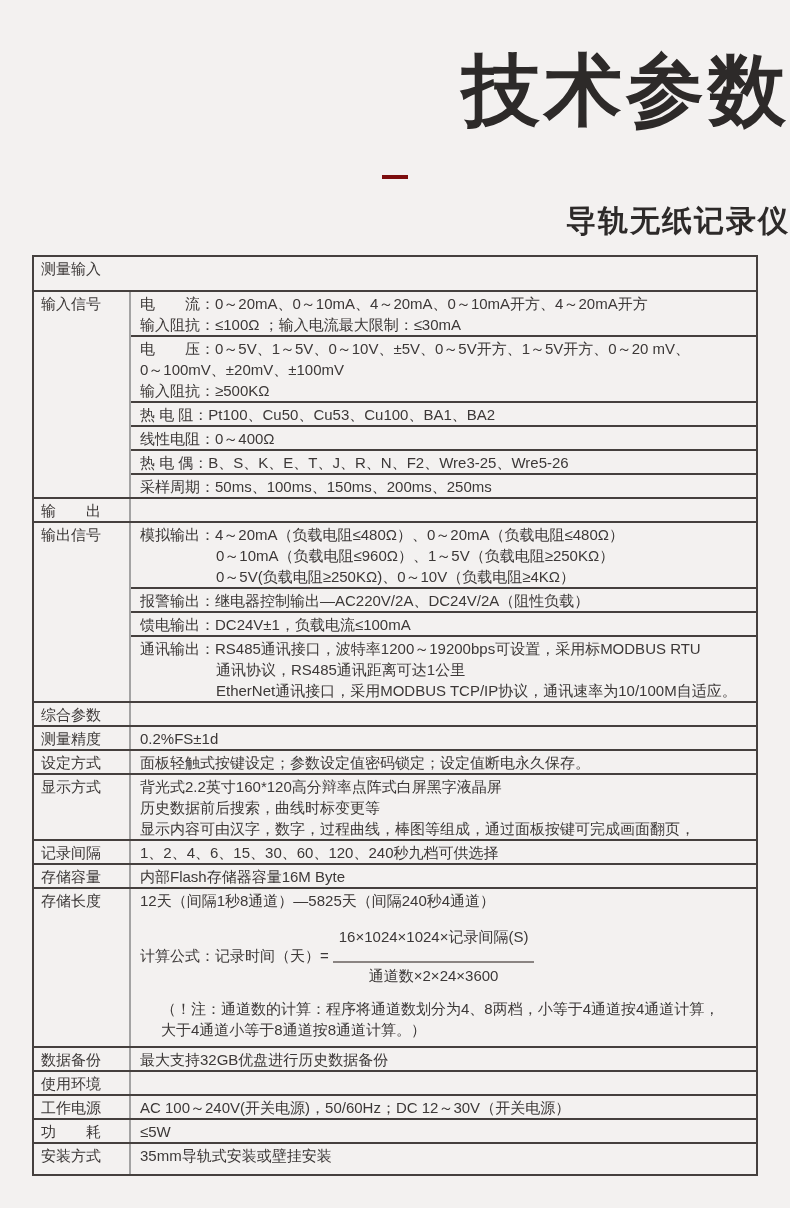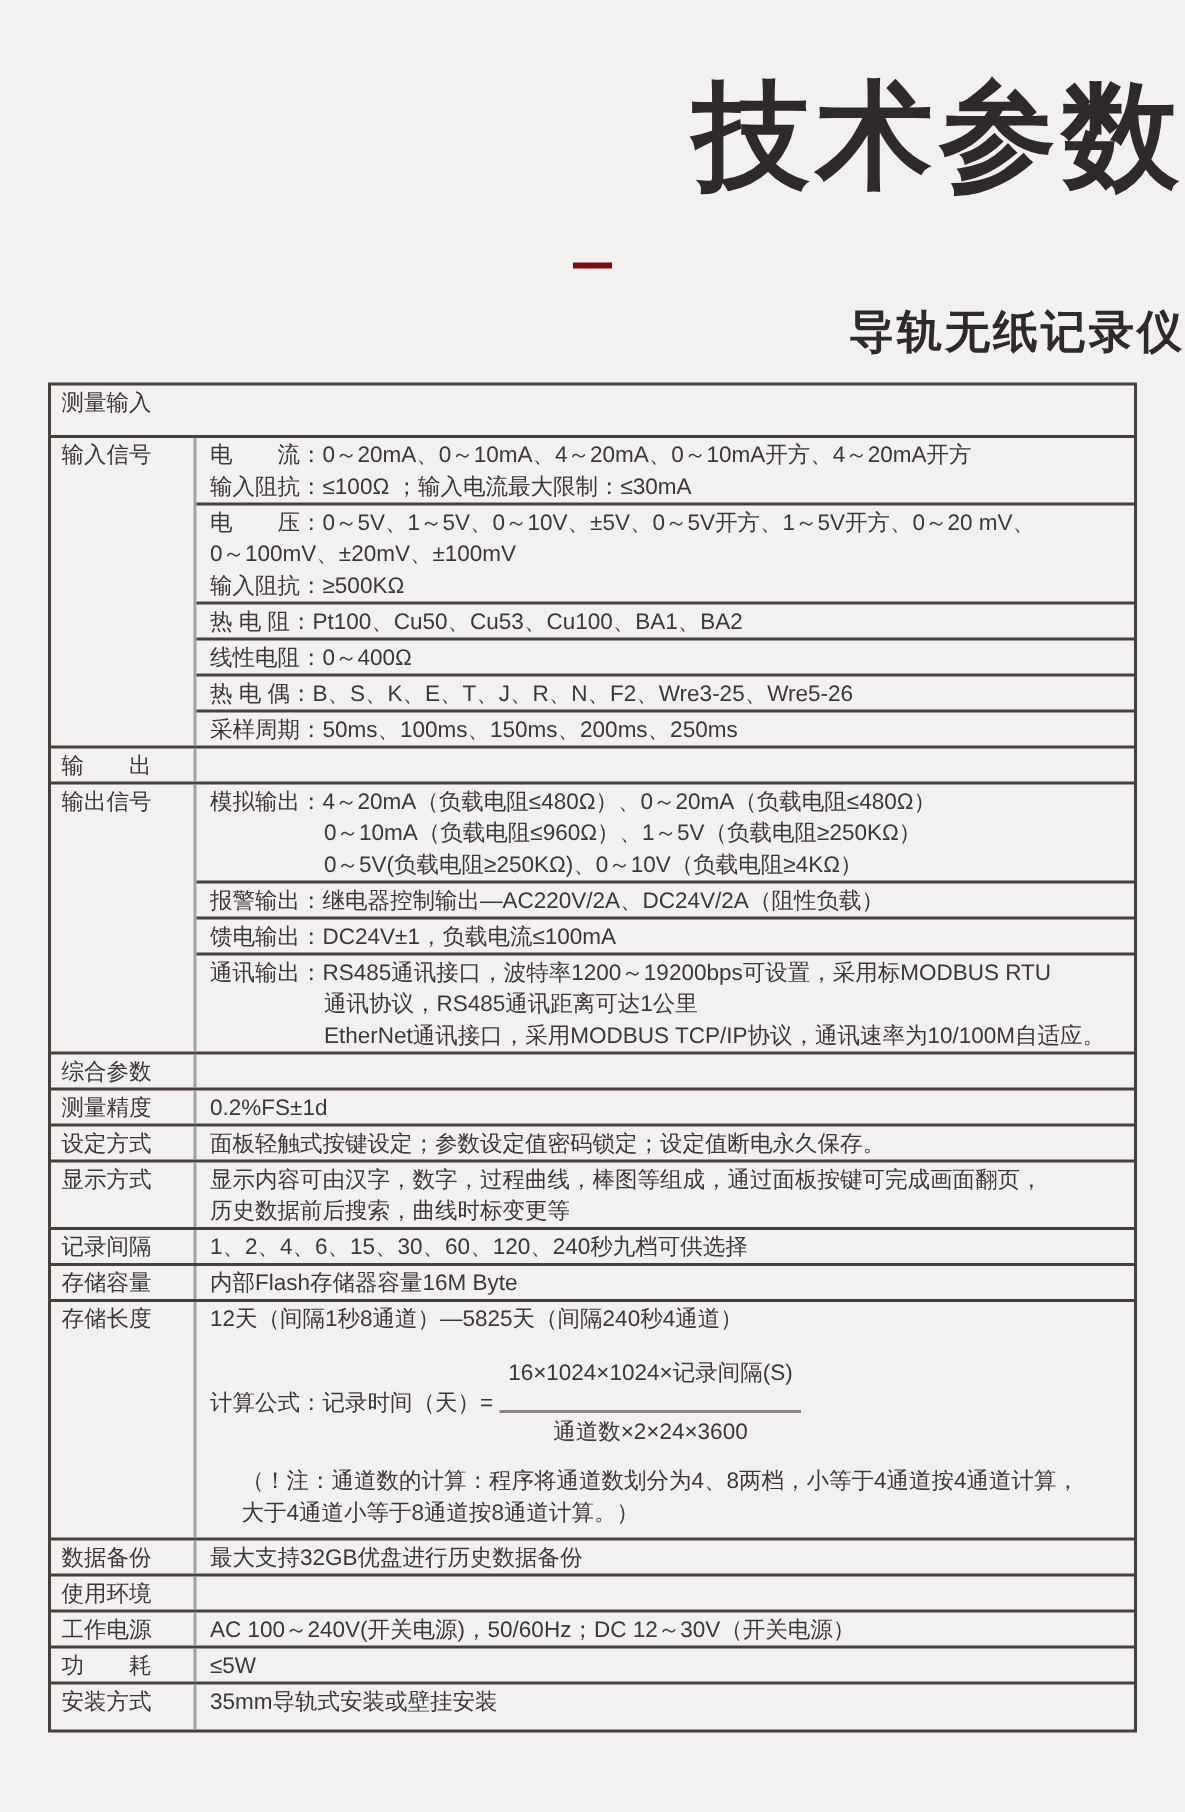--- a/index.html
+++ b/index.html
@@ -176,22 +176,23 @@
   <div class="row simple">
     <div class="cell-label">设定方式</div>
     <div class="cell-content">
       <div class="line">面板轻触式按键设定；参数设定值密码锁定；设定值断电永久保存。</div>
     </div>
   </div>
 
   <div class="row simple">
     <div class="cell-label">显示方式</div>
     <div class="cell-content">
+      <div class="line">背光式2.2英寸160*120高分辩率点阵式白屏黑字液晶屏</div>
+      <div class="line">历史数据前后搜索，曲线时标变更等</div>
       <div class="line">显示内容可由汉字，数字，过程曲线，棒图等组成，通过面板按键可完成画面翻页，</div>
-      <div class="line">历史数据前后搜索，曲线时标变更等</div>
     </div>
   </div>
 
   <div class="row simple">
     <div class="cell-label">记录间隔</div>
     <div class="cell-content">
       <div class="line">1、2、4、6、15、30、60、120、240秒九档可供选择</div>
     </div>
   </div>
 

